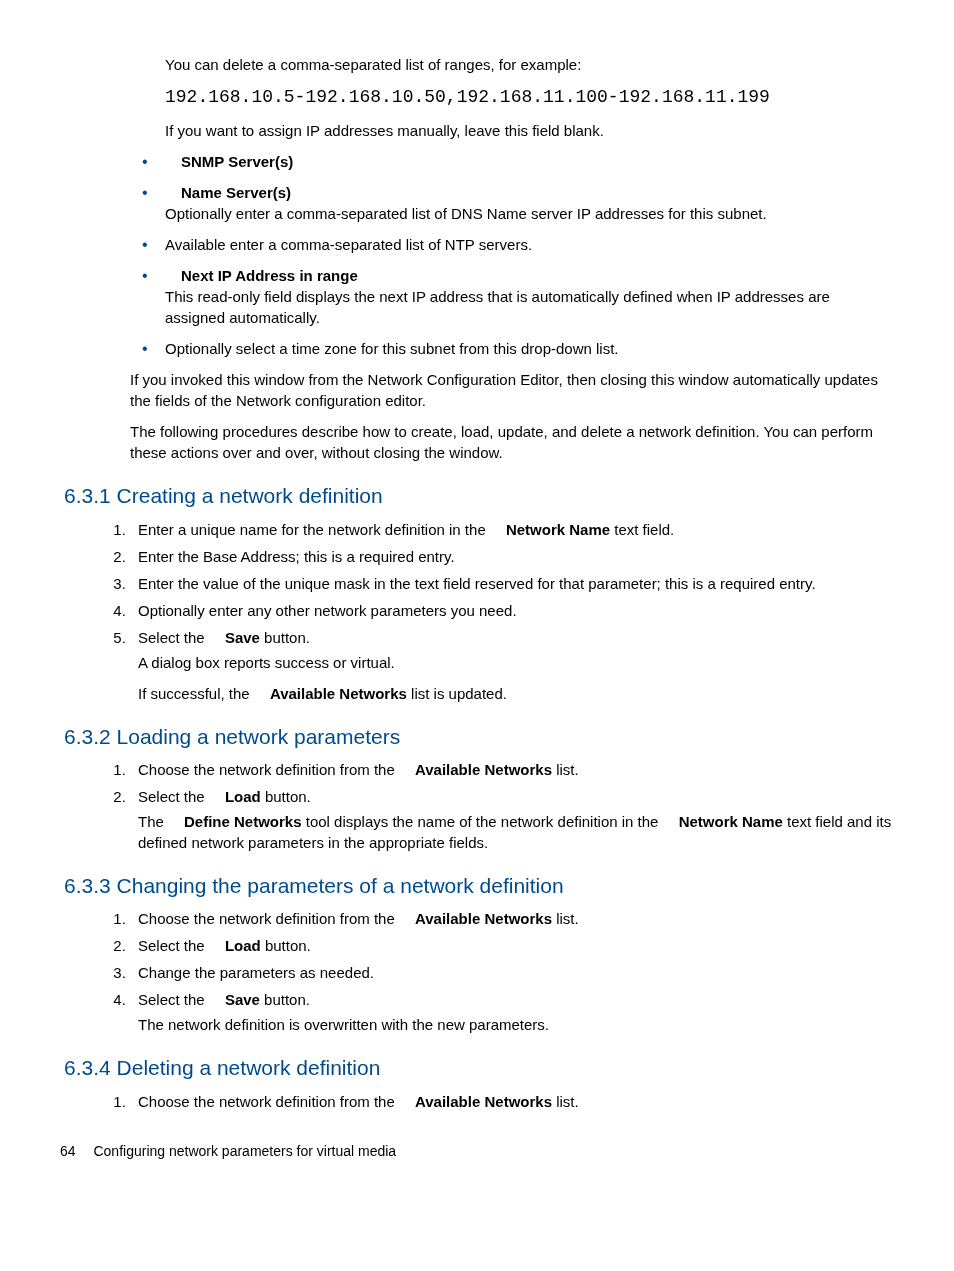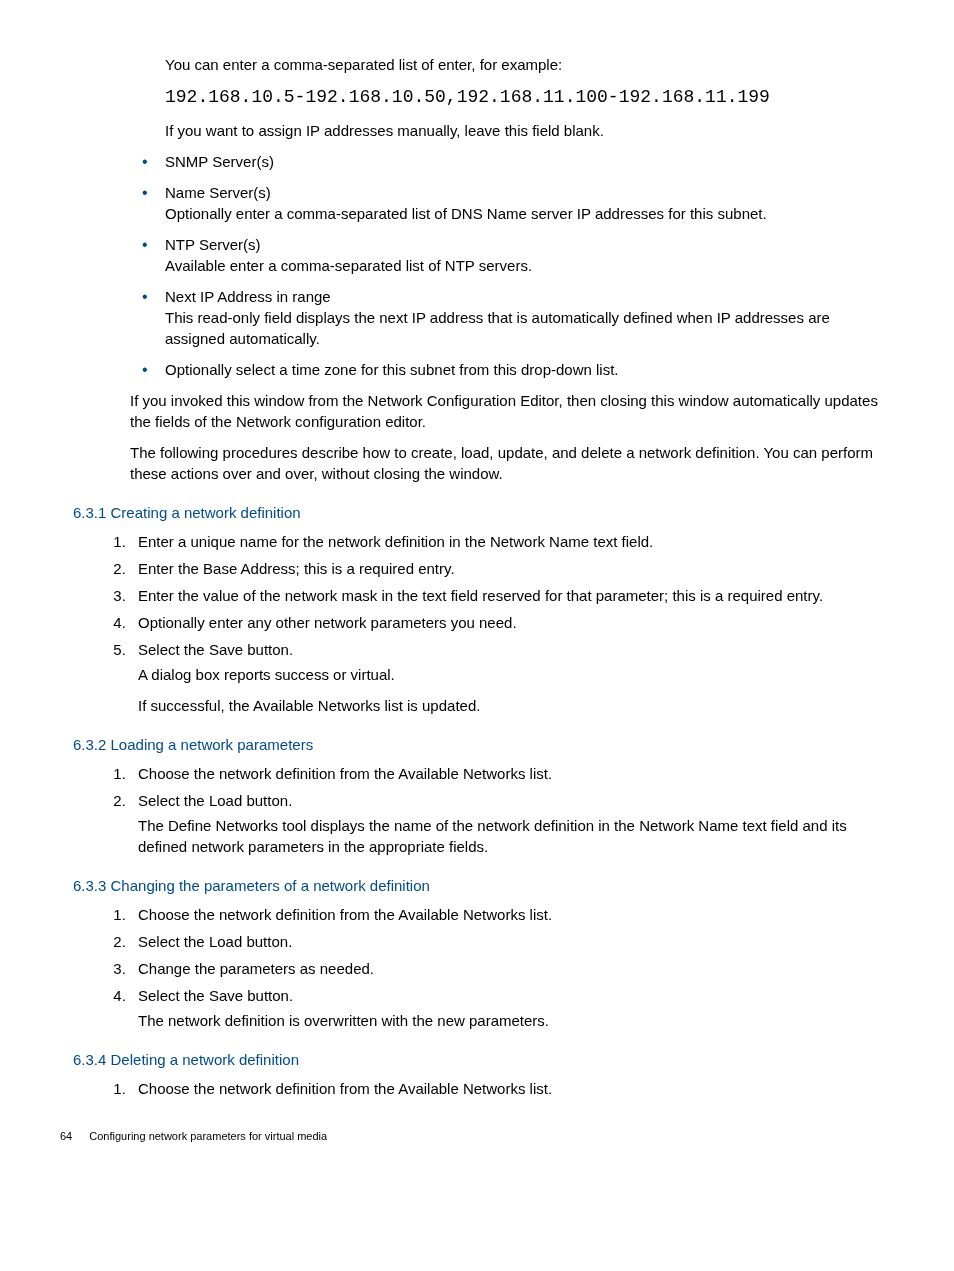--- a/index.html
+++ b/index.html
@@ -30,94 +30,94 @@
     margin-bottom: 10px;
   }
   ul.bullets > li::before {
     content: "•";
     position: absolute;
     left: 12px;
     color: #004b8d;
     font-size: 16px;
   }
   .bold {
-    font-weight: normal;
+    font-weight: bold;
+    margin-left: 16px;
   }
   .mono {
     font-family: "Courier New", monospace;
     font-size: 18px;
   }
   p {
     margin: 4px 0 10px 0;
   }
   h2 {
     color: #004b8d;
     font-weight: normal;
-    font-size: 15px;
-    margin: 18px 0 8px 13px;
+    font-size: 21px;
+    margin: 18px 0 8px 4px;
   }
   ol {
     margin: 4px 0 10px 0;
     padding-left: 70px;
   }
   ol li {
     padding-left: 8px;
     margin-bottom: 6px;
   }
   .sub {
     margin-left: 0px;
   }
   .footer {
-    font-size: 11px;
+    font-size: 14px;
     margin-top: 30px;
   }
   .footer .pn {
     margin-right: 14px;
   }
 </style>
 </head>
 <body>
 
 <div class="content">
   <div class="indent">
-    <p>You can enter a comma-separated list of enter, for example:</p>
+    <p>You can delete a comma-separated list of ranges, for example:</p>
     <p class="mono">192.168.10.5-192.168.10.50,192.168.11.100-192.168.11.199</p>
     <p>If you want to assign IP addresses manually, leave this field blank.</p>
   </div>
 
   <ul class="bullets">
     <li>
       <div class="bold">SNMP Server(s)</div>
     </li>
     <li>
       <div class="bold">Name Server(s)</div>
       <div>Optionally enter a comma-separated list of DNS Name server IP addresses for this subnet.</div>
     </li>
     <li>
-      <div class="bold">NTP Server(s)</div>
       <div>Available enter a comma-separated list of NTP servers.</div>
     </li>
     <li>
       <div class="bold">Next IP Address in range</div>
       <div>This read-only field displays the next IP address that is automatically defined when IP addresses are assigned automatically.</div>
     </li>
     <li>
       <div>Optionally select a time zone for this subnet from this drop-down list.</div>
     </li>
   </ul>
 
   <p>If you invoked this window from the Network Configuration Editor, then closing this window automatically updates the fields of the Network configuration editor.</p>
   <p>The following procedures describe how to create, load, update, and delete a network definition. You can perform these actions over and over, without closing the window.</p>
 </div>
 
 <h2>6.3.1 Creating a network definition</h2>
 <ol>
   <li><span>Enter a unique name for the network definition in the </span><span class="bold">Network Name</span><span> text field.</span></li>
   <li>Enter the Base Address; this is a required entry.</li>
-  <li>Enter the value of the network mask in the text field reserved for that parameter; this is a required entry.</li>
+  <li>Enter the value of the unique mask in the text field reserved for that parameter; this is a required entry.</li>
   <li>Optionally enter any other network parameters you need.</li>
   <li>
     <span>Select the </span><span class="bold">Save</span><span> button.</span>
     <p class="sub">A dialog box reports success or virtual.</p>
     <p class="sub"><span>If successful, the </span><span class="bold">Available Networks</span><span> list is updated.</span></p>
   </li>
 </ol>
 
 <h2>6.3.2 Loading a network parameters</h2>
 <ol>

